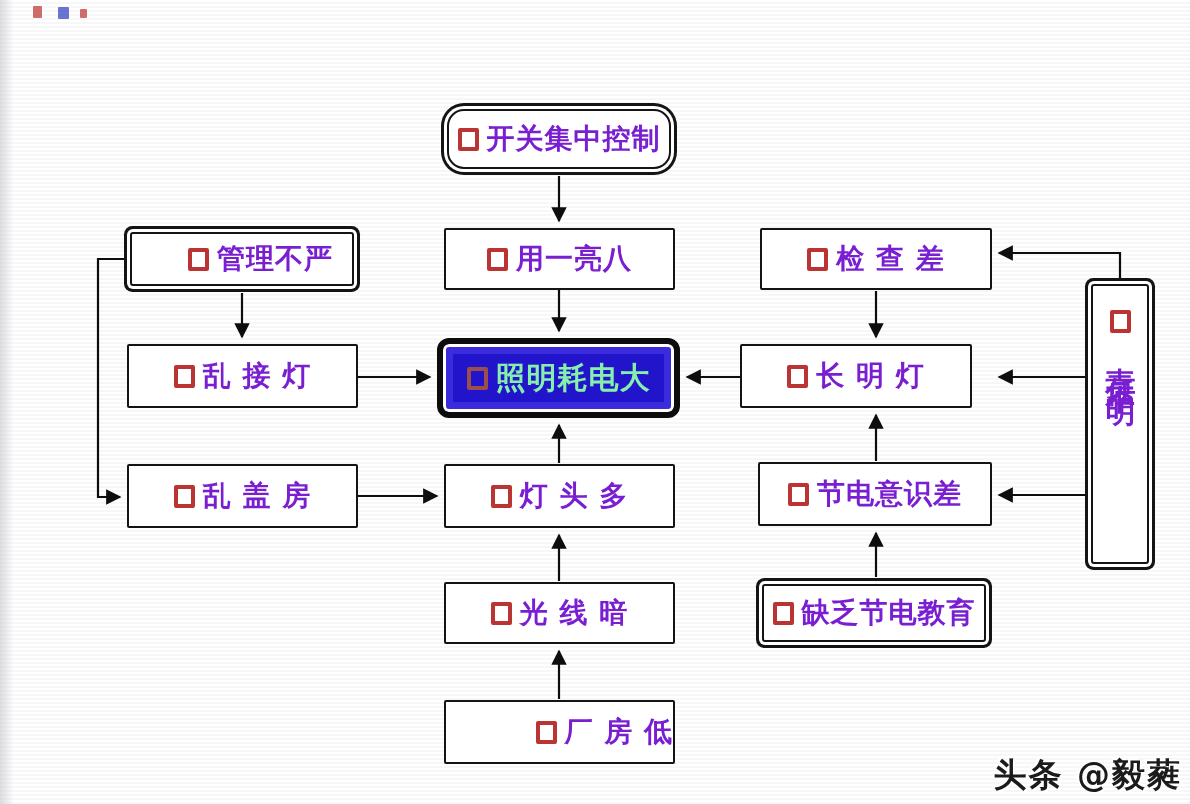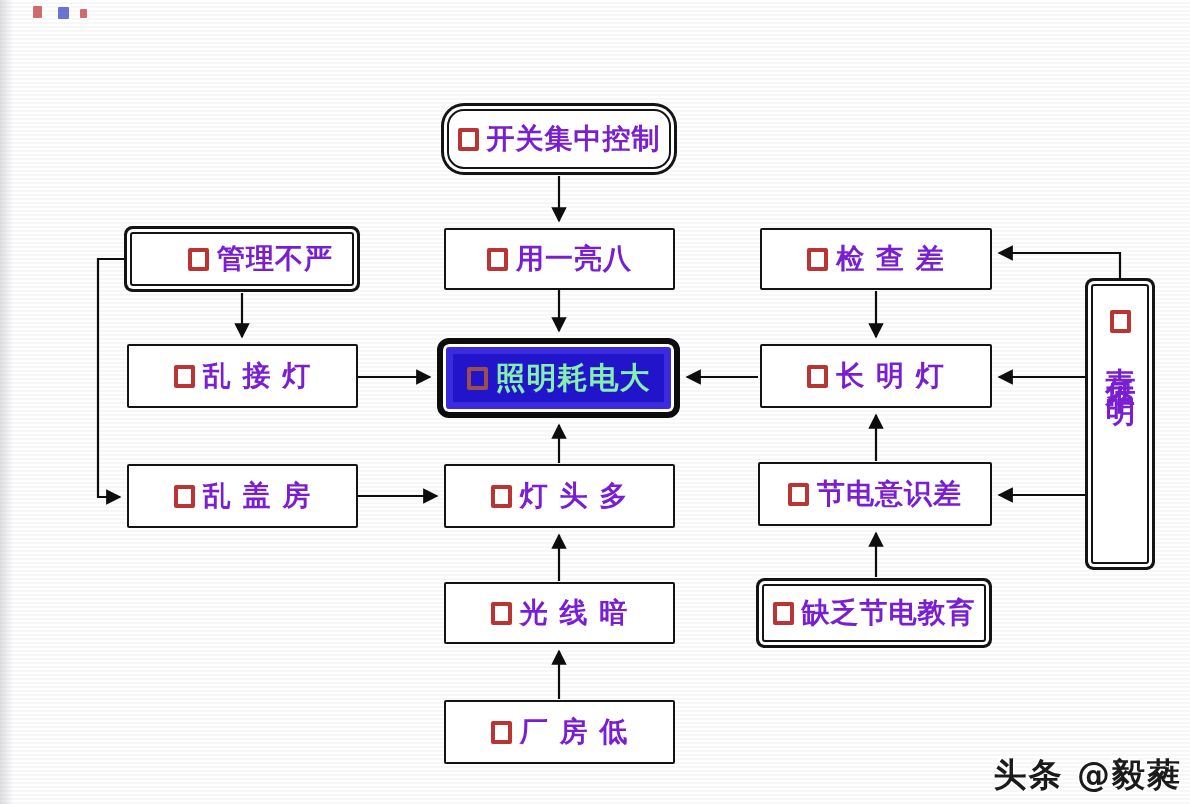--- a/index.html
+++ b/index.html
@@ -132,21 +132,21 @@
   <div class="node" style="left:127px;top:344px;width:231px;height:64px;">
     <span class="sq"></span>
     <span class="lbl">乱 接 灯</span>
   </div>
 
   <div class="node center" style="left:437px;top:338px;width:243px;height:80px;">
     <span class="sq"></span>
     <span class="lbl">照明耗电大</span>
   </div>
 
-  <div class="node" style="left:760px;top:344px;width:232px;height:64px;">
+  <div class="node" style="left:740px;top:344px;width:232px;height:64px;">
     <span class="sq"></span>
     <span class="lbl">长 明 灯</span>
   </div>
 
   <div class="node double vert" style="left:1091px;top:284px;width:58px;height:280px;">
     <span class="sq"></span>
     <span class="lbl">责任不明</span>
   </div>
 
   <div class="node" style="left:127px;top:464px;width:231px;height:64px;">
@@ -167,20 +167,20 @@
   <div class="node" style="left:444px;top:582px;width:231px;height:62px;">
     <span class="sq"></span>
     <span class="lbl">光 线 暗</span>
   </div>
 
   <div class="node double" style="left:762px;top:584px;width:224px;height:58px;">
     <span class="sq"></span>
     <span class="lbl">缺乏节电教育</span>
   </div>
 
-  <div class="node" style="left:444px;top:700px;width:231px;height:64px;">
+  <div class="node" style="left:444px;top:700px;width:231px;height:64px;justify-content:flex-end;">
     <span class="sq"></span>
     <span class="lbl">厂 房 低</span>
   </div>
 
 </div>
 
 <div class="watermark">头条 @毅蕤</div>
 
 </body></html>

